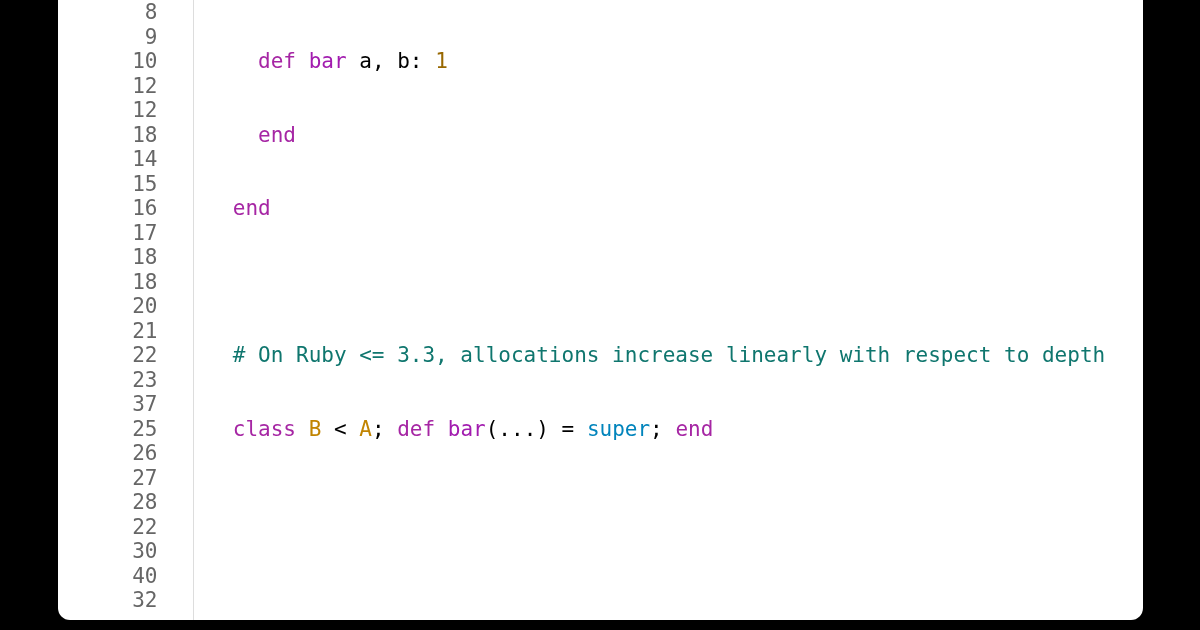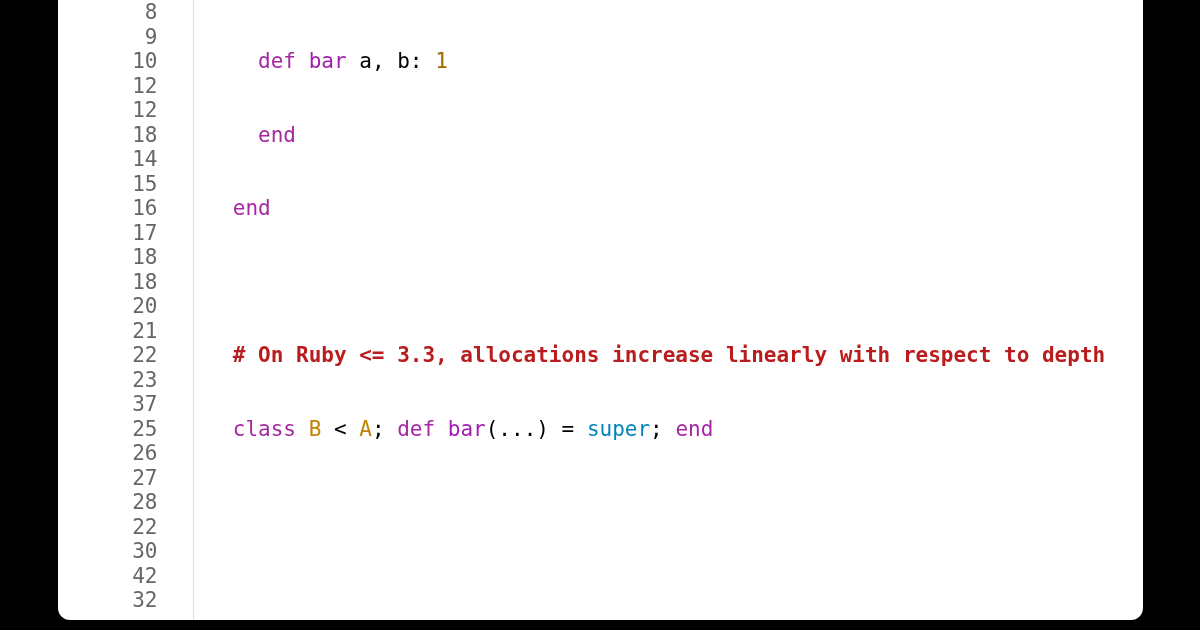--- a/index.html
+++ b/index.html
@@ -59,21 +59,21 @@
       background: #ddd;
     }
     .code-line {
       height: 24.5px;
       padding-left: 30px;
     }
     .kw { color: #a626a4; } 
     .method { color: #a21caf; } 
     .const { color: #c18401; } 
     .num { color: #986801; } 
-    .comment { color: #b91c1c; font-weight: bold; }
+    .comment { color: #0f766e; }
     .call { color: #0184bc; text-align: right; }
   </style>
 </head>
 <body>
 
 <div class="editor-window">
   <div class="divider"></div>
   <div class="code-area">
     <div class="gutter">
       <div class="gutter-line">8</div>
@@ -92,21 +92,21 @@
       <div class="gutter-line">21</div>
       <div class="gutter-line">22</div>
       <div class="gutter-line">23</div>
       <div class="gutter-line">37</div>
       <div class="gutter-line">25</div>
       <div class="gutter-line">26</div>
       <div class="gutter-line">27</div>
       <div class="gutter-line">28</div>
       <div class="gutter-line">22</div>
       <div class="gutter-line">30</div>
-      <div class="gutter-line">42</div>
+      <div class="gutter-line">40</div>
       <div class="gutter-line">32</div>
     </div>
     <div class="code">
       <div class="code-line"><span>    </span><span class="kw">def</span> <span class="method">bar</span><span> a, b: </span><span class="num">1</span></div>
       <div class="code-line"><span>    </span><span class="kw">end</span></div>
       <div class="code-line"><span>  </span><span class="kw">end</span></div>
       <div class="code-line"><span></span></div>
       <div class="code-line"><span>  </span><span class="comment"># On Ruby &lt;= 3.3, allocations increase linearly with respect to depth</span></div>
       <div class="code-line"><span>  </span><span class="kw">class</span><span class="const"> B </span><span>&lt; </span><span class="const">A</span><span>; </span><span class="kw">def</span><span class="method"> bar</span><span>(...) = </span><span class="call">super</span><span>; </span><span class="kw">end</span></div>
       

